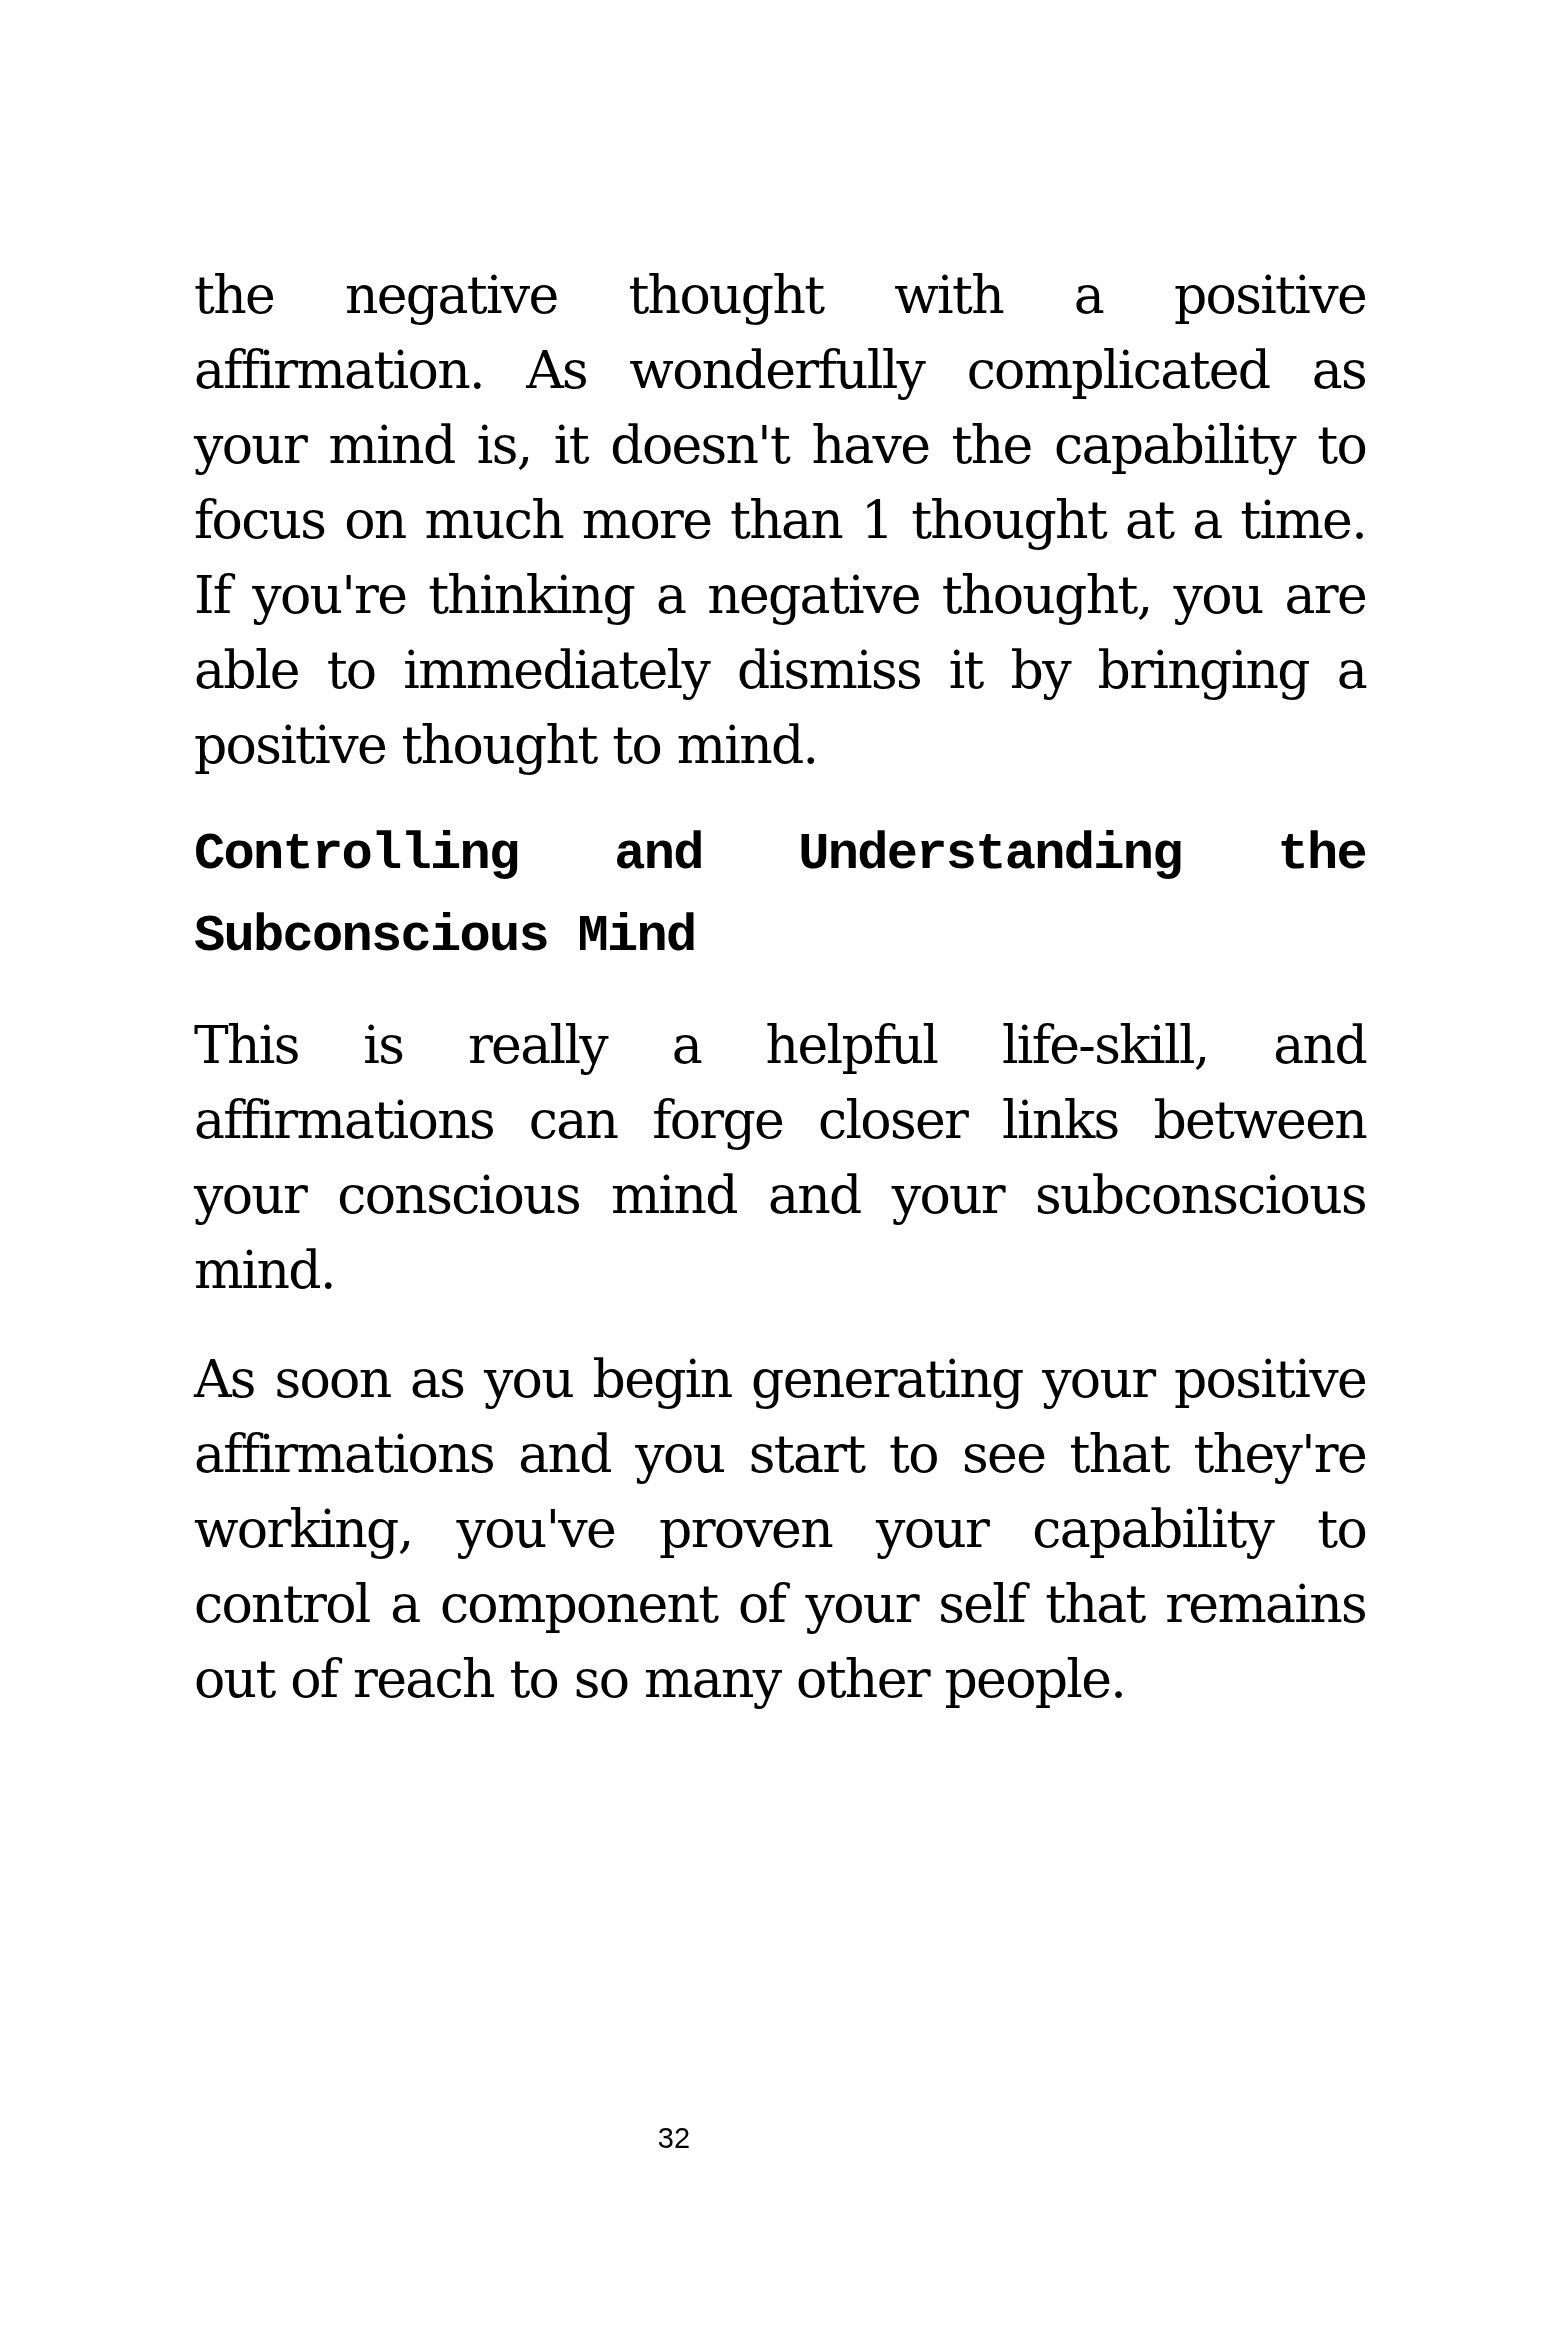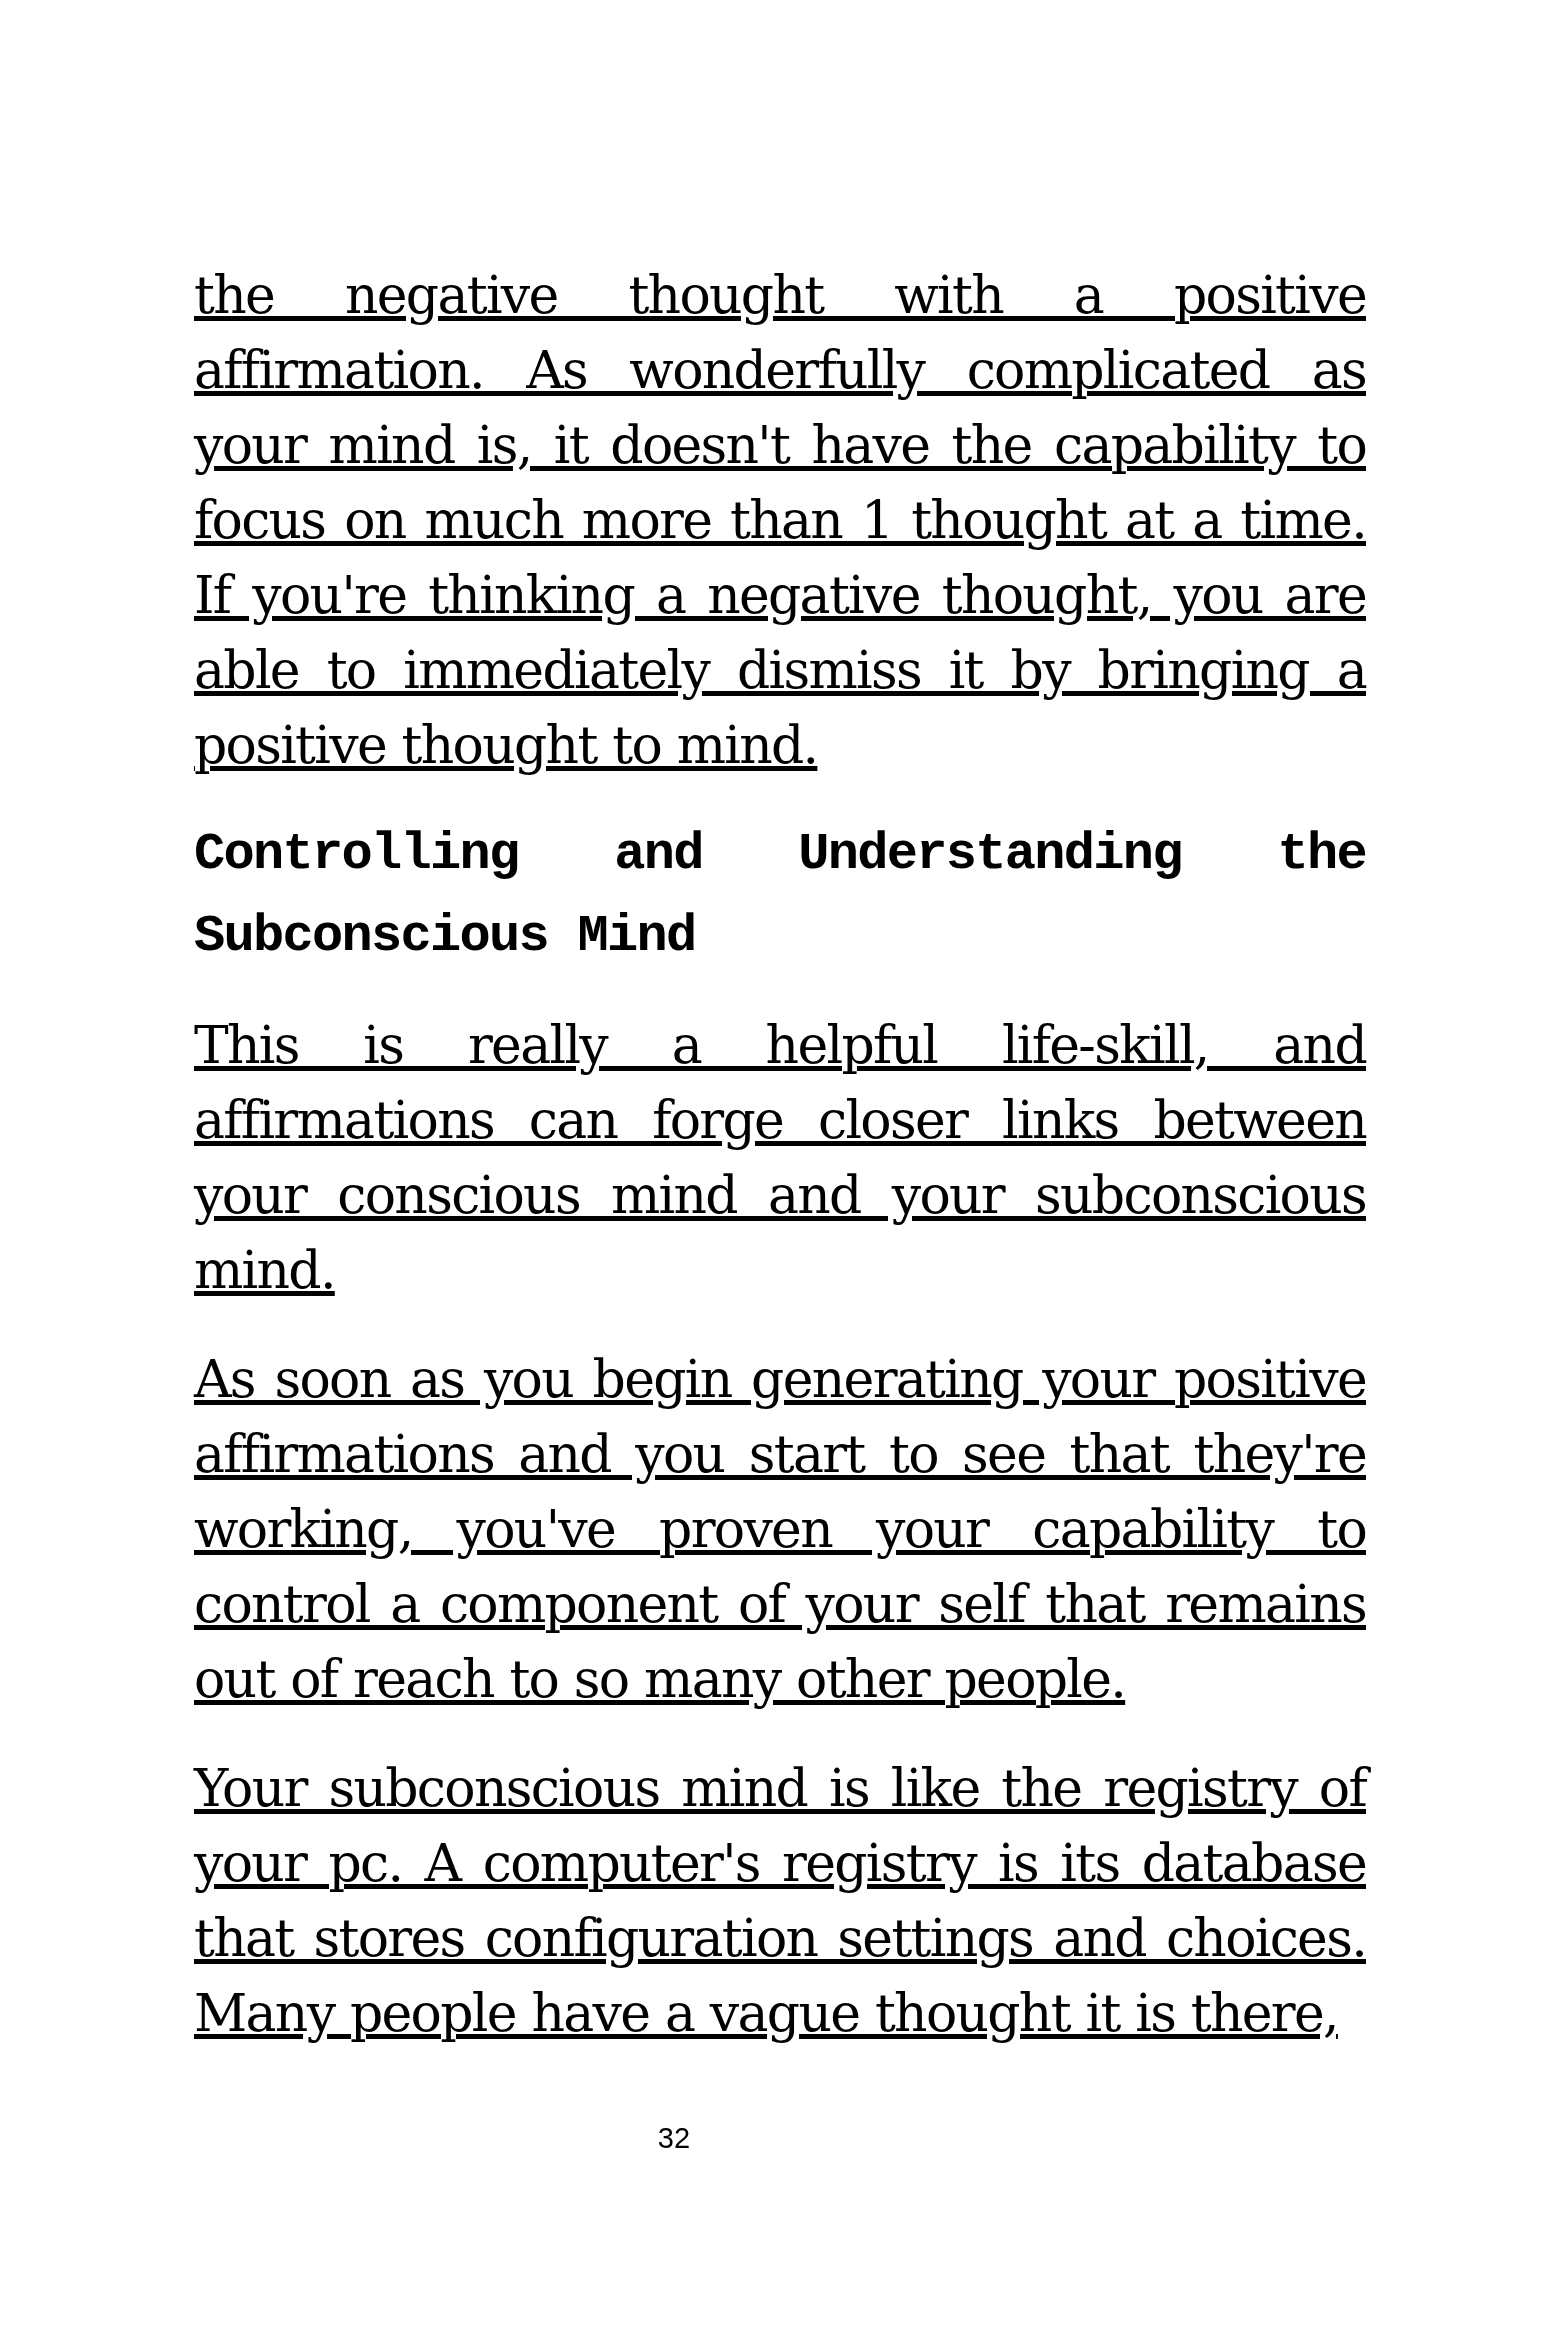--- a/index.html
+++ b/index.html
@@ -21,21 +21,20 @@
       width: 1172px;
     }
     .para {
       font-family: "DejaVu Serif", "Liberation Serif", serif;
       font-size: 52px;
       line-height: 75px;
       text-align: justify;
       margin: 0 0 34px 0;
       letter-spacing: -1.7px;
       word-spacing: 0.8px;
-      text-decoration: underline;
     }
     .heading {
       font-family: Liberation Mono, monospace;
       font-weight: bold;
       font-size: 52px;
       line-height: 75px;
       text-align: justify;
       text-align-last: left;
       margin: 0 0 34px 0;
       letter-spacing: -1.7px;
@@ -67,17 +66,16 @@
 <div class="page">
   <p class="para">the negative thought with a positive affirmation. As wonderfully complicated as your mind is, it doesn't have the capability to focus on much more than 1 thought at a time. If you're thinking a negative thought, you are able to immediately dismiss it by bringing a positive thought to mind.</p>
 
   <h2 class="heading">
     <span class="line1">Controlling and Understanding the</span>
     <span class="line2">Subconscious Mind</span>
   </h2>
 
   <p class="para">This is really a helpful life-skill, and affirmations can forge closer links between your conscious mind and your subconscious mind.</p>
   <p class="para">As soon as you begin generating your positive affirmations and you start to see that they're working, you've proven your capability to control a component of your self that remains out of reach to so many other people.</p>
-  <p class="para">Your subconscious mind is like the registry of your pc. A computer's registry is its database that stores configuration settings and choices. Many people have a vague thought it is there,</p>
 </div>
 
 <div class="page-number">32</div>
 
 
 </body></html>

